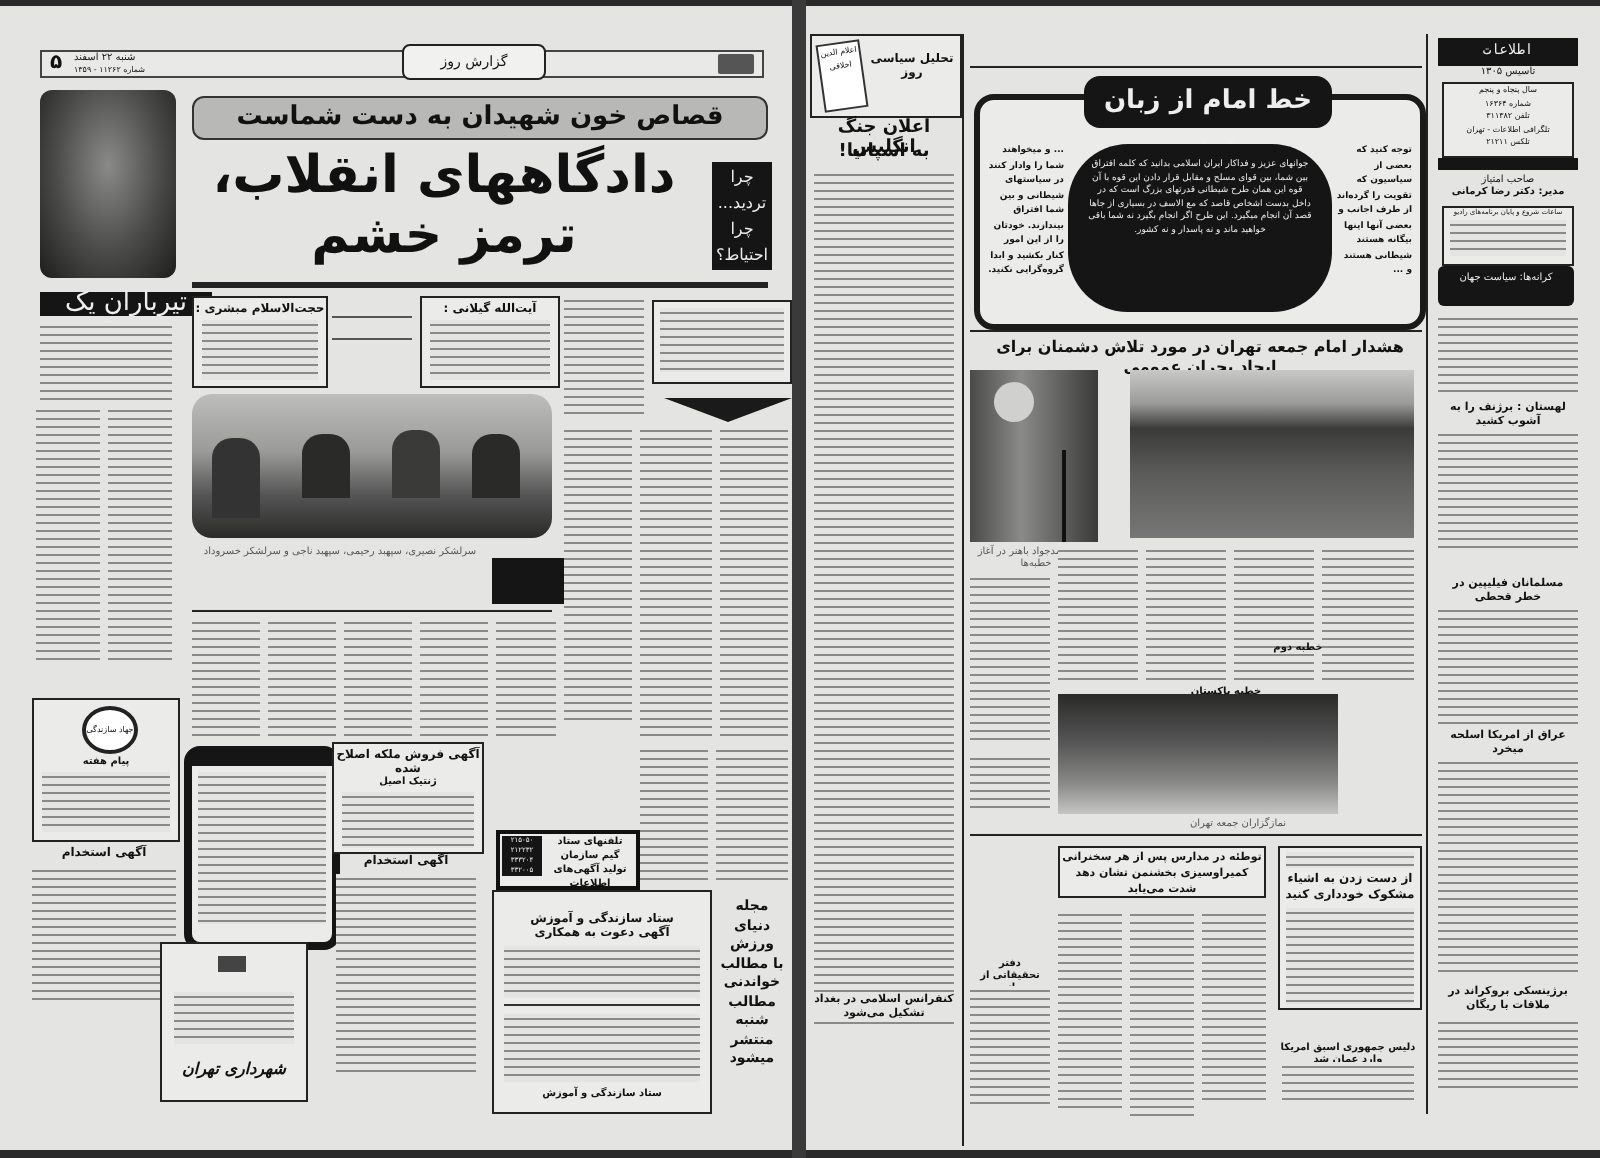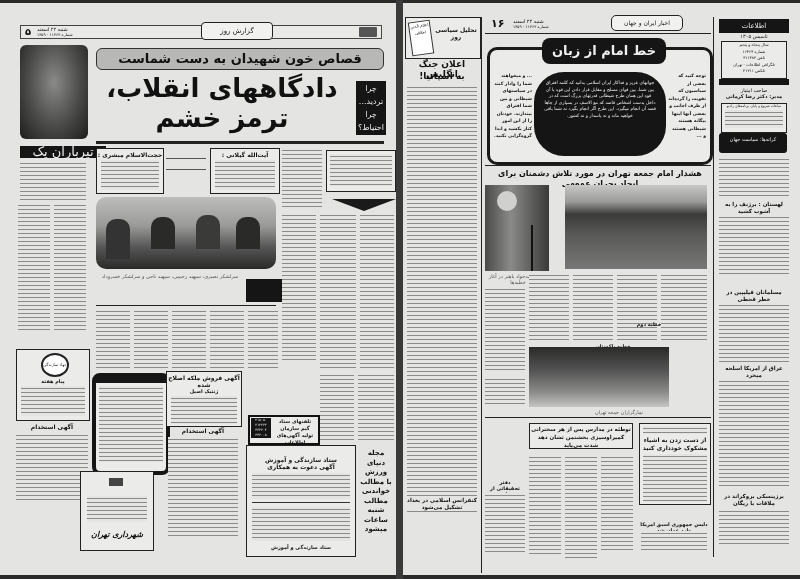--- a/index.html
+++ b/index.html
@@ -124,21 +124,21 @@
   </div>
 
   <div class="abs rtl bold" style="left:358px;top:446px;width:36px;font-size:7px;line-height:9.5px;">
     <div>مجله</div>
     <div>دنیای</div>
     <div>ورزش</div>
     <div>با مطالب</div>
     <div>خواندنی</div>
     <div>مطالب</div>
     <div>شنبه</div>
-    <div>ساعات</div>
+    <div>منتشر</div>
     <div>میشود</div>
   </div>
 
   <div class="abs box" style="left:80px;top:468px;width:72px;height:78px;">
     <div class="abs" style="left:28px;top:6px;width:14px;height:8px;background:#444;"></div>
     <div class="abs txt" style="left:6px;top:24px;width:60px;height:26px;"></div>
     <div class="abs rtl bold" style="left:0;top:58px;width:72px;font-size:8px;font-style:italic;">شهرداری تهران</div>
   </div>
 </div>
 
@@ -148,26 +148,20 @@
 
   <div class="abs box" style="left:2px;top:14px;width:74px;height:40px;">
     <div class="abs rtl" style="left:4px;top:3px;width:20px;height:32px;border:1px solid #333;background:#fff;font-size:4px;line-height:7px;transform:rotate(-8deg);">اعلام الدین اخلاقی</div>
     <div class="abs rtl small bold" style="left:28px;top:8px;width:44px;">تحلیل سیاسی روز</div>
   </div>
   <div class="abs rtl bold" style="left:2px;top:56px;width:74px;font-size:9px;">اعلان جنگ انگلیس</div>
   <div class="abs rtl bold" style="left:2px;top:68px;width:74px;font-size:9px;">به اسپانیا!</div>
   <div class="abs txt" style="left:4px;top:82px;width:70px;height:430px;"></div>
   <div class="abs rule" style="left:78px;top:14px;width:1px;height:556px;"></div>
 
-  <div class="abs" style="left:80px;top:15px;width:230px;height:12px;">
-    <span class="abs bold" style="left:8px;top:-1px;font-size:11px;">۱۶</span>
-    <span class="abs hdr" style="left:30px;top:0;">شنبه ۲۲ اسفند</span>
-    <span class="abs hdr" style="left:30px;top:6px;font-size:4px;">۱۳۵۹ - شماره ۱۱۲۶۲</span>
-    <span class="abs rtl" style="left:128px;top:-3px;width:70px;height:14px;border:1.5px solid #222;border-radius:5px;background:#f1f1ef;font-size:6px;line-height:14px;">اخبار ایران و جهان</span>
-  </div>
   <div class="abs rule" style="left:82px;top:30px;width:226px;height:1px;"></div>
 
   <div class="abs" style="left:84px;top:44px;width:220px;height:112px;border:3px solid #1a1a1a;border-radius:10px;background:#ebebea;">
     <div class="abs blk rtl" style="left:52px;top:-12px;width:124px;height:26px;border-radius:8px;font-size:13px;line-height:26px;font-weight:bold;">خط امام از زبان امام</div>
     <div class="abs blk rtl" style="left:44px;top:22px;width:132px;height:84px;border-radius:30px;font-size:4.5px;line-height:6.5px;padding:8px 10px;box-sizing:border-box;overflow:hidden;">جوانهای عزیز و فداکار ایران اسلامی بدانید که کلمه افتراق بین شما، بین قوای مسلح و مقابل قرار دادن این قوه با آن قوه این همان طرح شیطانی قدرتهای بزرگ است که در داخل بدست اشخاص قاصد که مع الاسف در بسیاری از جاها قصد آن انجام میگیرد. این طرح اگر انجام بگیرد نه شما باقی خواهید ماند و نه پاسدار و نه کشور.</div>
     <div class="abs rtl bold" style="left:2px;top:22px;width:40px;font-size:4.5px;line-height:7.5px;text-align:right;overflow:hidden;height:80px;">... و میخواهند شما را وادار کنند در سیاستهای شیطانی و بین شما افتراق بیندازند. خودتان را از این امور کنار بکشید و ابدا گروه‌گرایی نکنید.</div>
     <div class="abs rtl bold" style="left:178px;top:22px;width:38px;font-size:4.5px;line-height:7.5px;text-align:right;overflow:hidden;height:80px;">توجه کنید که بعضی از سیاسیون که تقویت را گرده‌اند از طرف اجانب و بعضی آنها اینها بیگانه هستند شیطانی هستند و ...</div>
   </div>
   <div class="abs rule" style="left:82px;top:162px;width:226px;height:1px;"></div>
 
@@ -206,21 +200,21 @@
     <div class="rtl bold" style="font-size:6px;line-height:8px;">از دست زدن به اشیاء مشکوک خودداری کنید</div>
     <div class="txt" style="margin:2px 3px;height:48px;"></div>
   </div>
   <div class="abs hdr rtl bold" style="left:236px;top:518px;width:70px;">دلیس جمهوری اسبق امریکا وارد عمان شد</div>
   <div class="abs txt" style="left:238px;top:528px;width:66px;height:20px;"></div>
 
   <div class="abs rtl bold" style="left:4px;top:494px;width:70px;font-size:5.5px;line-height:7px;background:#e4e4e2;">کنفرانس اسلامی در بغداد تشکیل می‌شود</div>
 
   <div class="abs rule" style="left:310px;top:14px;width:1px;height:540px;"></div>
 
-  <div class="abs blk rtl" style="left:316px;top:16px;width:70px;height:14px;font-size:7px;line-height:14px;">اطلاعات</div>
+  <div class="abs blk rtl" style="left:316px;top:16px;width:70px;height:14px;font-size:7px;line-height:14px;font-family:Liberation Mono, monospace;">اطلاعات</div>
   <div class="abs rtl hdr" style="left:316px;top:30px;width:70px;">تاسیس ۱۳۰۵</div>
   <div class="abs box rtl" style="left:318px;top:38px;width:64px;height:36px;font-size:4px;line-height:6.5px;">
     <div>سال پنجاه و پنجم</div>
     <div>شماره ۱۶۳۶۴</div>
     <div>تلفن ۳۱۱۳۸۲</div>
     <div>تلگرافی اطلاعات - تهران</div>
     <div>تلکس ۲۱۲۱۱</div>
   </div>
   <div class="abs blk" style="left:316px;top:76px;width:70px;height:6px;"></div>
   <div class="abs rtl hdr" style="left:316px;top:84px;width:70px;">صاحب امتیاز</div>

